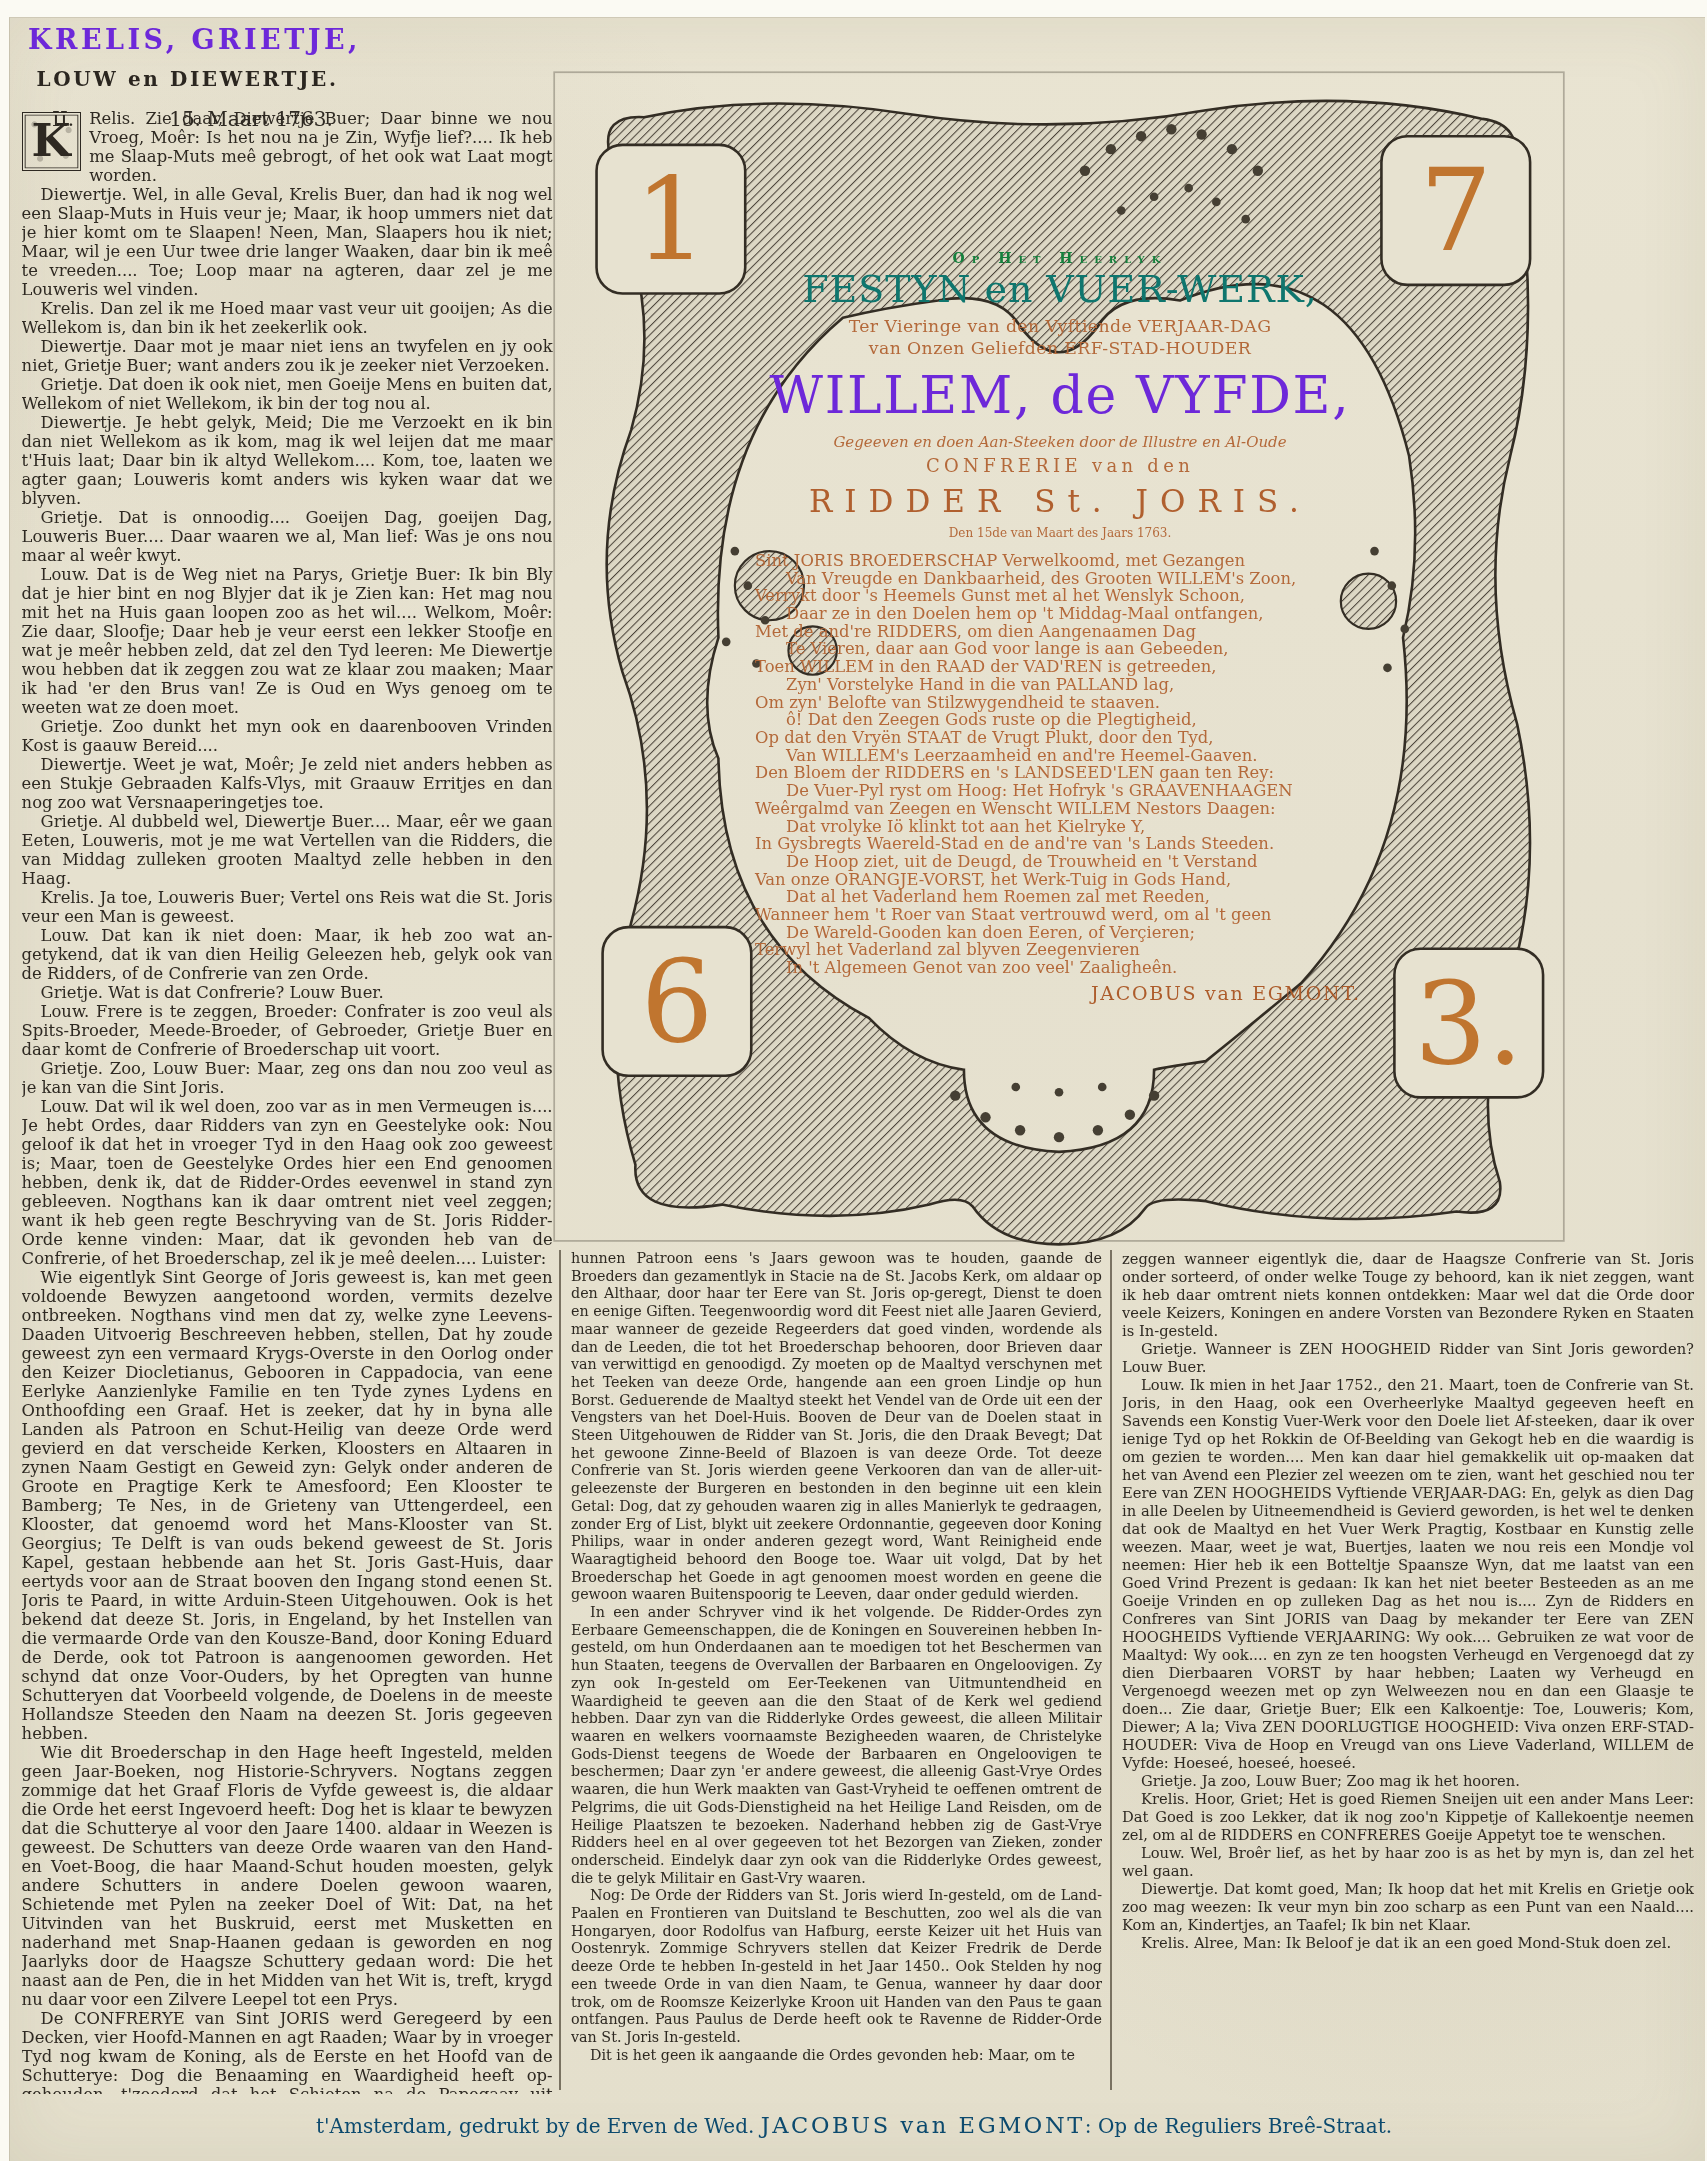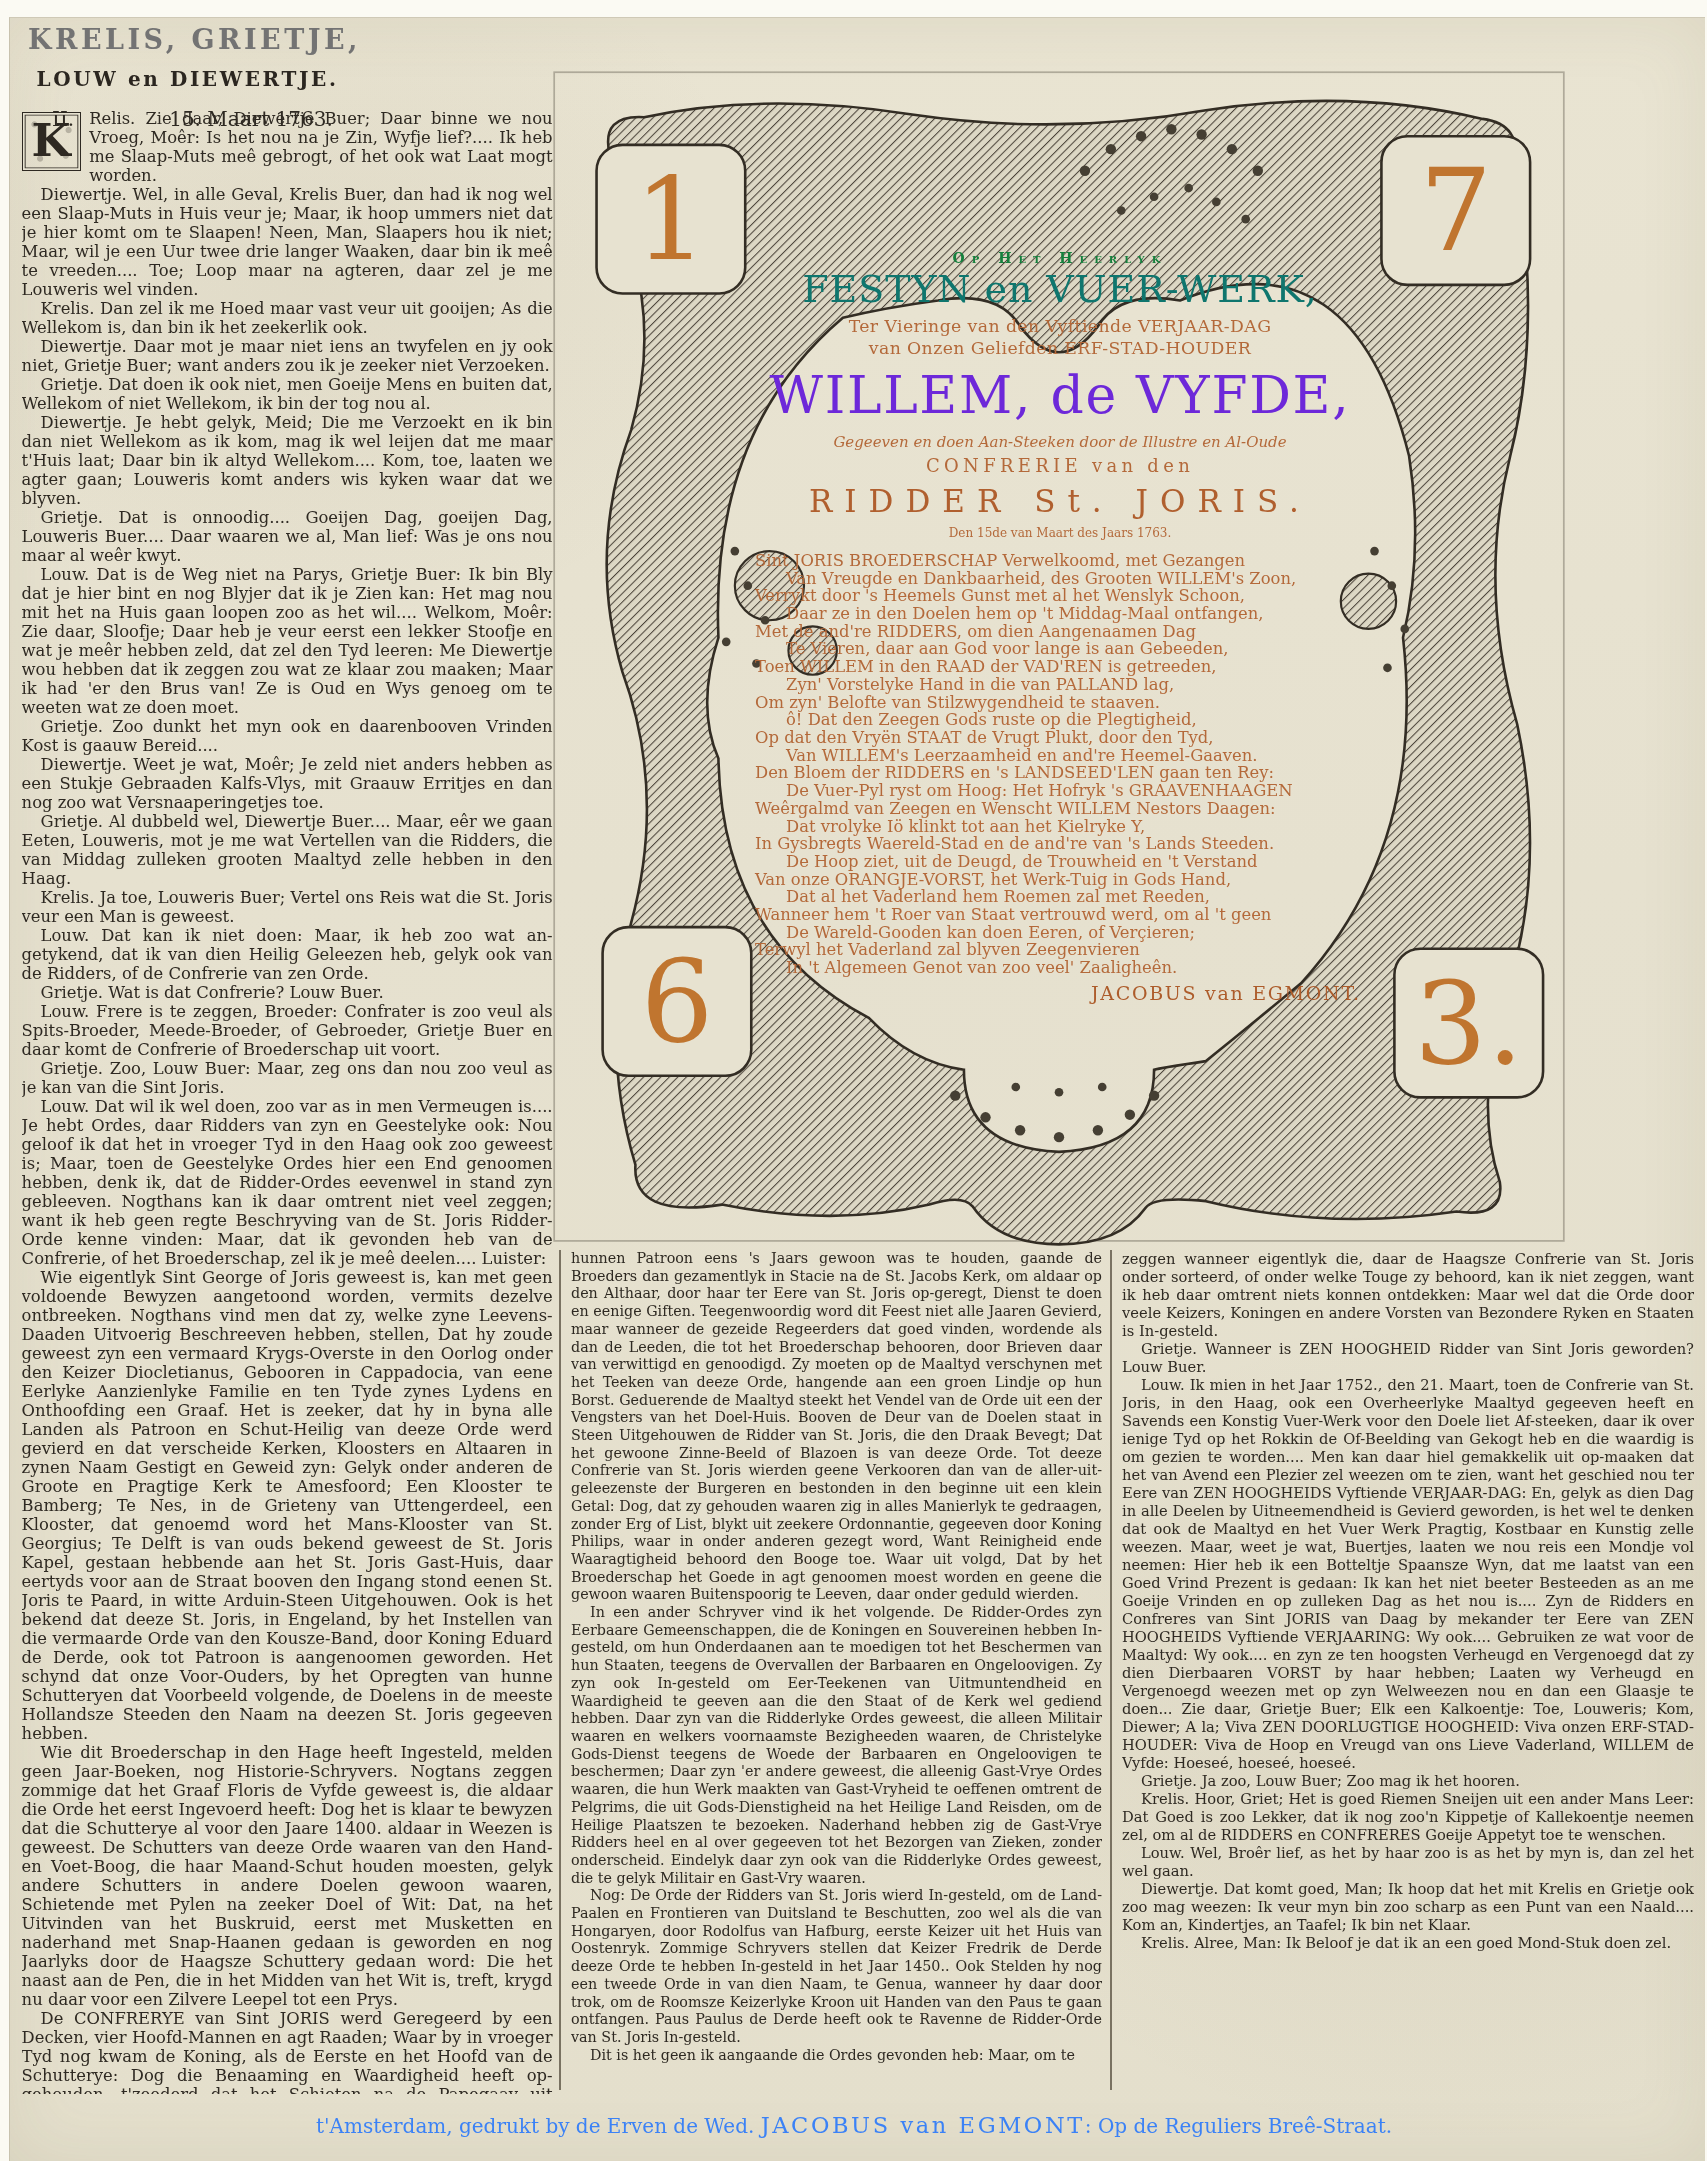--- a/index.html
+++ b/index.html
@@ -13,21 +13,21 @@
     position:absolute;left:8.6px;top:17.3px;right:3.5px;bottom:0;
     background:
       radial-gradient(ellipse 778px 605px at 18% 12%, rgba(120,105,70,.07), rgba(0,0,0,0) 60%),
       radial-gradient(ellipse 865px 692px at 85% 80%, rgba(120,105,70,.08), rgba(0,0,0,0) 60%),
       linear-gradient(180deg,#e9e4d2 0%,#e6e1cf 40%,#e4dfcc 100%);
     border-left:0.9px solid #c8c2ae;border-top:0.9px solid #cfc9b6;
     box-shadow:inset 0 0 69px rgba(110,95,60,.10);
   }
   
   #masthead{position:absolute;left:28px;top:24px;width:355px;}
-  .mast1{font-size:27px;letter-spacing:3.5px;font-weight:bold;color:#737373;}
+  .mast1{font-size:27px;letter-spacing:3.5px;font-weight:bold;color:#6d28d9;}
   .mast2{font-size:20px;letter-spacing:2.6px;font-weight:bold;margin-top:12px;margin-left:8.6px;color:#2b2620;}
   .mastmeta{display:flex;margin-top:15.6px;font-size:20px;}
   .issue{margin-left:24px;}
   .idate{margin-left:95px;}
   
   .coltext{ text-align:justify; overflow:hidden; }
   #left-col{position:absolute;left:21.6px;top:109px;width:531px;height:1985px;
     font-size:16.4px;line-height:19px;}
   #left-col p,#mid-col p,#right-col p{margin:0;text-indent:19px;}
   #left-col p.first{text-indent:0;}
@@ -62,21 +62,21 @@
   .ftname{font-size:52px;letter-spacing:1.7px;margin-top:7px;color:#6d28d9;}
   .ft4{font-size:15px;margin-top:8.6px;font-style:italic;}
   .ft5{font-size:18px;letter-spacing:4.3px;margin-top:3.5px;}
   .ft6{font-size:31px;letter-spacing:12px;margin-top:7px;color:#b05f2e;}
   .ftdate{font-size:12px;margin-top:7px;}
   .poem{width:610px;margin:12px auto 0 auto;text-align:left;font-size:16.4px;line-height:17.7px;}
   .poem-line{white-space:nowrap;}
   .poem-line:nth-child(even){margin-left:31px;}
   .signature{width:610px;margin:5.2px auto 0 auto;text-align:right;font-size:19px;letter-spacing:1.7px;padding-right:8.6px;color:#ad5c2b;}
   
-  #imprint{position:absolute;left:0;top:2112px;width:1708px;text-align:center;font-size:20px;color:#3b82f6;}
+  #imprint{position:absolute;left:0;top:2112px;width:1708px;text-align:center;font-size:20px;color:#0c4a6e;}
   #imprint .impname{font-size:22.5px;letter-spacing:2.6px;}
 </style>
 </head>
 <body>
 
 <div id="sheet"></div>
 
 <div id="masthead">
   <div class="mast1">KRELIS, GRIETJE,</div>
   <div class="mast2">LOUW en DIEWERTJE.</div>

